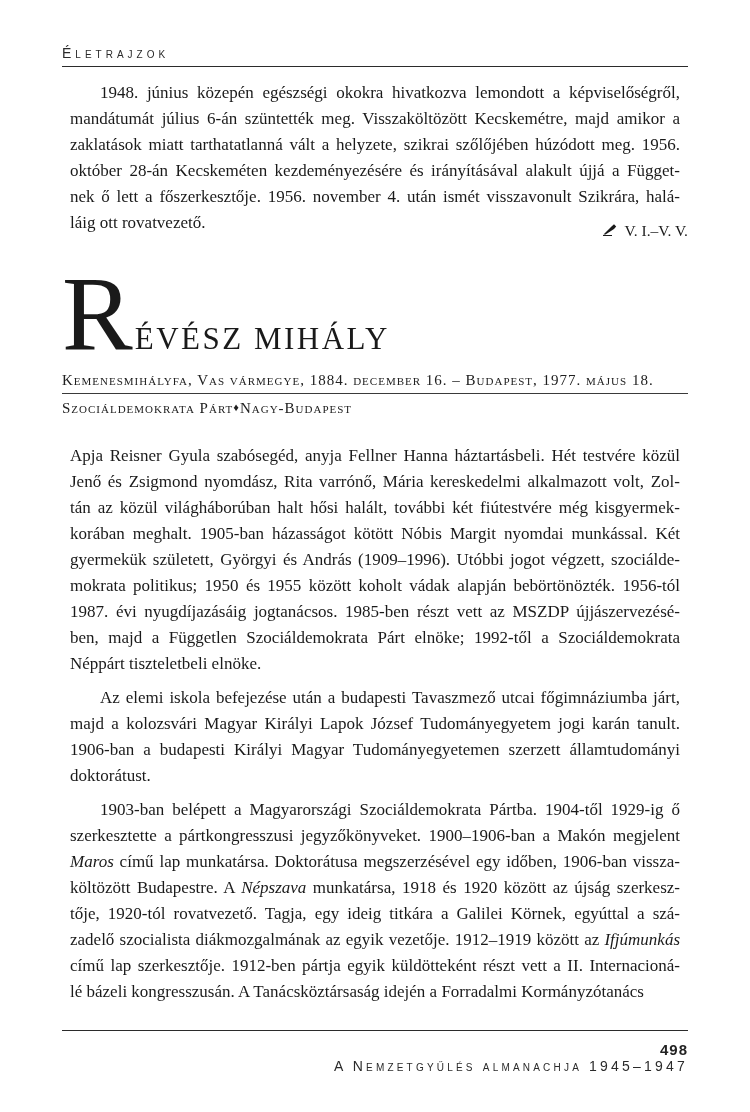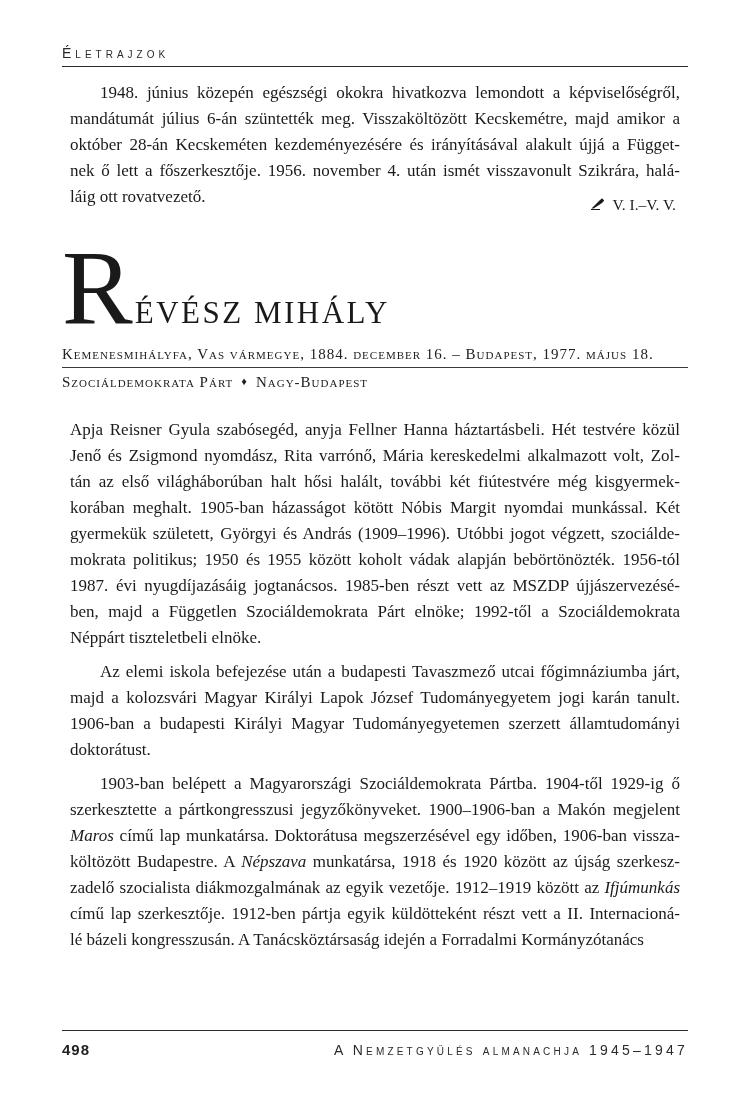--- a/index.html
+++ b/index.html
@@ -34,21 +34,21 @@
     text-align:justify;
     text-align-last:justify;
     white-space:normal;
   }
   .line.last{text-align-last:left;}
   .line.indent{text-indent:30px;}
   .line i{font-style:italic;}
 
   .top-para{margin-top:13px;position:relative;}
   .signature{
-    position:absolute;right:12px;bottom:0;
+    position:absolute;right:0;bottom:0;
     display:flex;align-items:center;gap:6px;
     font-size:15.5px;line-height:26px;
     font-variant:small-caps;
   }
   .pen-icon{display:inline-block;}
 
   
   .entry-heading{
     margin-top:36px;
     display:flex;align-items:baseline;
@@ -72,35 +72,36 @@
     color:#202020;
   }
   .subtitle-rule{border:none;border-top:1px solid #3a3a3a;margin:4px 0 0 0;}
   .party-line{
     margin-top:5px;
     font-variant:small-caps;
     font-size:15px;
     letter-spacing:1px;
     line-height:18px;
     color:#202020;
-    display:flex;align-items:center;gap:8px;
+    display:flex;align-items:center;
   }
   .diamond-icon{font-size:11px;line-height:1;position:relative;top:-1px;}
 
   .body-block{margin-top:26px;}
 
   
   .footer{
     position:absolute;left:62px;right:62px;top:1030px;
   }
   .footer-rule{border:none;border-top:1.6px solid #2b2b2b;margin:0;}
   .footer-row{
     margin-top:10px;
     display:flex;justify-content:space-between;align-items:flex-end;
     font-family:"Liberation Sans", sans-serif;
+    flex-direction:column;
   }
   .page-number{font-weight:bold;font-size:15px;letter-spacing:1px;color:#222;}
   .book-title{
     font-variant:small-caps;
     font-size:14px;
     letter-spacing:3.2px;
     color:#2a2a2a;
   }
 </style>
 </head>
@@ -108,20 +109,21 @@
 
 <div class="page">
   <div class="content">
 
     <div class="running-header">Életrajzok</div>
     <hr class="header-rule">
 
     <div class="para top-para">
         <div class="line indent">1948. június közepén egészségi okokra hivatkozva lemondott a képviselőségről,</div>
         <div class="line">mandátumát július 6-án szüntették meg. Visszaköltözött Kecskemétre, majd amikor a</div>
+        <div class="line">zaklatások miatt tarthatatlanná vált a helyzete, szikrai szőlőjében húzódott meg. 1956.</div>
         <div class="line">október 28-án Kecskeméten kezdeményezésére és irányításával alakult újjá a Függet-</div>
         <div class="line">nek ő lett a főszerkesztője. 1956. november 4. után ismét visszavonult Szikrára, halá-</div>
         <div class="line last">láig ott rovatvezető.</div>
       </div>
     <div class="signature-host" style="position:relative;">
       <div class="signature" style="top:-26px;bottom:auto;">
         <span class="pen-icon">
           <svg width="17" height="13" viewBox="0 0 17 13" aria-hidden="true">
             <path d="M1.5 11.5 L9.5 3.5 L12 1.2 L14.2 3.4 L12 6 L3.5 11.5 Z" fill="#1a1a1a"></path>
             <path d="M1 12.5 H10" stroke="#1a1a1a" stroke-width="1"></path>
@@ -141,39 +143,40 @@
     <div class="party-line">
       <span>Szociáldemokrata Párt</span>
       <span class="diamond-icon">♦</span>
       <span>Nagy-Budapest</span>
     </div>
 
     <div class="body-block">
       <div class="para">
           <div class="line">Apja Reisner Gyula szabósegéd, anyja Fellner Hanna háztartásbeli. Hét testvére közül</div>
           <div class="line">Jenő és Zsigmond nyomdász, Rita varrónő, Mária kereskedelmi alkalmazott volt, Zol-</div>
-          <div class="line">tán az első világháborúban halt hősi halált, további két fiútestvére még kisgyermek-</div>
+          <div class="line">tán az közül világháborúban halt hősi halált, további két fiútestvére még kisgyermek-</div>
           <div class="line">korában meghalt. 1905-ban házasságot kötött Nóbis Margit nyomdai munkással. Két</div>
           <div class="line">gyermekük született, Györgyi és András (1909–1996). Utóbbi jogot végzett, szociálde-</div>
           <div class="line">mokrata politikus; 1950 és 1955 között koholt vádak alapján bebörtönözték. 1956-tól</div>
           <div class="line">1987. évi nyugdíjazásáig jogtanácsos. 1985-ben részt vett az MSZDP újjászervezésé-</div>
           <div class="line">ben, majd a Független Szociáldemokrata Párt elnöke; 1992-től a Szociáldemokrata</div>
           <div class="line last">Néppárt tiszteletbeli elnöke.</div>
         </div>
       <div class="para">
           <div class="line indent">Az elemi iskola befejezése után a budapesti Tavaszmező utcai főgimnáziumba járt,</div>
           <div class="line">majd a kolozsvári Magyar Királyi Lapok József Tudományegyetem jogi karán tanult.</div>
           <div class="line">1906-ban a budapesti Királyi Magyar Tudományegyetemen szerzett államtudományi</div>
           <div class="line last">doktorátust.</div>
         </div>
       <div class="para">
           <div class="line indent">1903-ban belépett a Magyarországi Szociáldemokrata Pártba. 1904-től 1929-ig ő</div>
           <div class="line">szerkesztette a pártkongresszusi jegyzőkönyveket. 1900–1906-ban a Makón megjelent</div>
           <div class="line"><i>Maros</i> című lap munkatársa. Doktorátusa megszerzésével egy időben, 1906-ban vissza-</div>
           <div class="line">költözött Budapestre. A <i>Népszava</i> munkatársa, 1918 és 1920 között az újság szerkesz-</div>
+          <div class="line">tője, 1920-tól rovatvezető. Tagja, egy ideig titkára a Galilei Körnek, egyúttal a szá-</div>
           <div class="line">zadelő szocialista diákmozgalmának az egyik vezetője. 1912–1919 között az <i>Ifjúmunkás</i></div>
           <div class="line">című lap szerkesztője. 1912-ben pártja egyik küldötteként részt vett a II. Internacioná-</div>
           <div class="line last">lé bázeli kongresszusán. A Tanácsköztársaság idején a Forradalmi Kormányzótanács</div>
         </div>
     </div>
   </div>
 
   <div class="footer">
     <hr class="footer-rule">
     <div class="footer-row">

